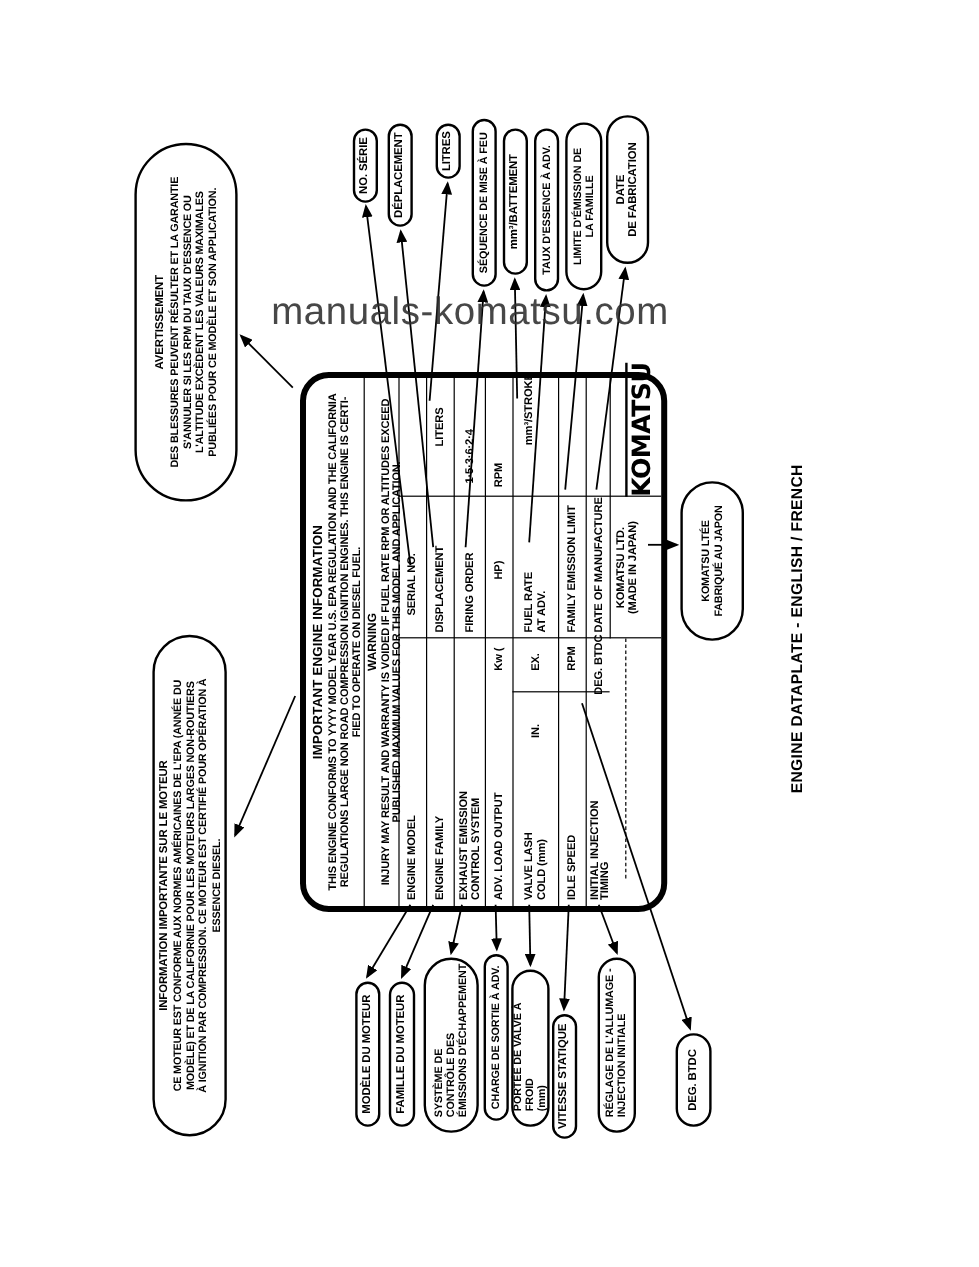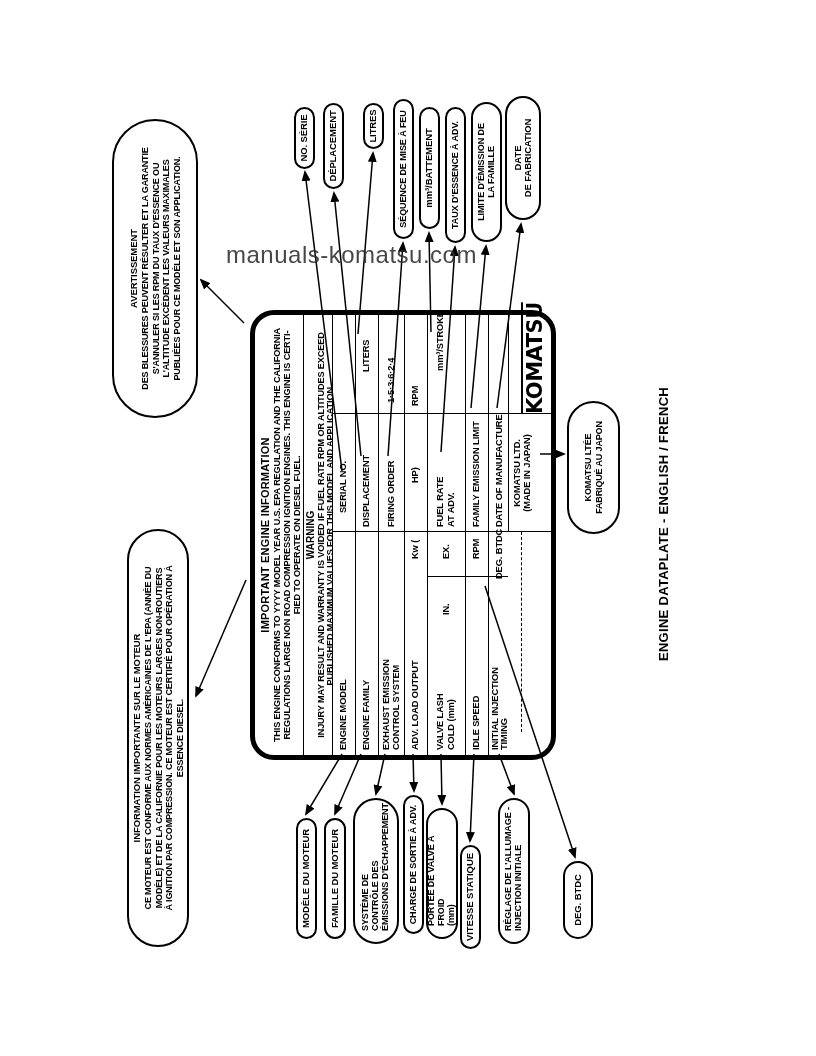--- a/index.html
+++ b/index.html
@@ -29,21 +29,21 @@
   .pill .stack{display:block;}
   .pill.leftalign{justify-content:flex-start;text-align:left;padding-left:11px;}
   .bigbubble{position:absolute;background:#fff;border:2.5px solid #000;
              display:flex;flex-direction:column;align-items:center;justify-content:center;
              color:#000;z-index:3;box-sizing:border-box;}
   .bigbubble .bb-title{font-weight:bold;font-size:9.5px;letter-spacing:-0.1px;margin-bottom:1px;text-align:center;}
   .bigbubble .bb-body{font-weight:bold;font-size:9px;letter-spacing:-0.15px;line-height:10.5px;text-align:center;}
   #leaders{position:absolute;left:0;top:0;z-index:2;}
   #caption{position:absolute;left:394px;top:656px;width:276px;text-align:center;
            font-size:13px;font-weight:bold;letter-spacing:0.3px;color:#000;z-index:3;}
-  #watermark{position:absolute;left:226px;top:241px;font-size:24px;letter-spacing:0.5px;
+  #watermark{position:absolute;left:226px;top:241px;font-size:32px;letter-spacing:0.5px;
              color:rgba(45,45,45,0.88);z-index:40;font-weight:normal;}
 </style>
 </head>
 <body>
 
 <div id="landscape">
 
   <div id="plate">
     <div class="pt center" style="top:4px;font-size:11px;letter-spacing:0.2px;">IMPORTANT ENGINE INFORMATION</div>
     <div class="pt center intro" style="top:17px;">THIS ENGINE CONFORMS TO YYYY MODEL YEAR U.S. EPA REGULATION AND THE CALIFORNIA</div>

